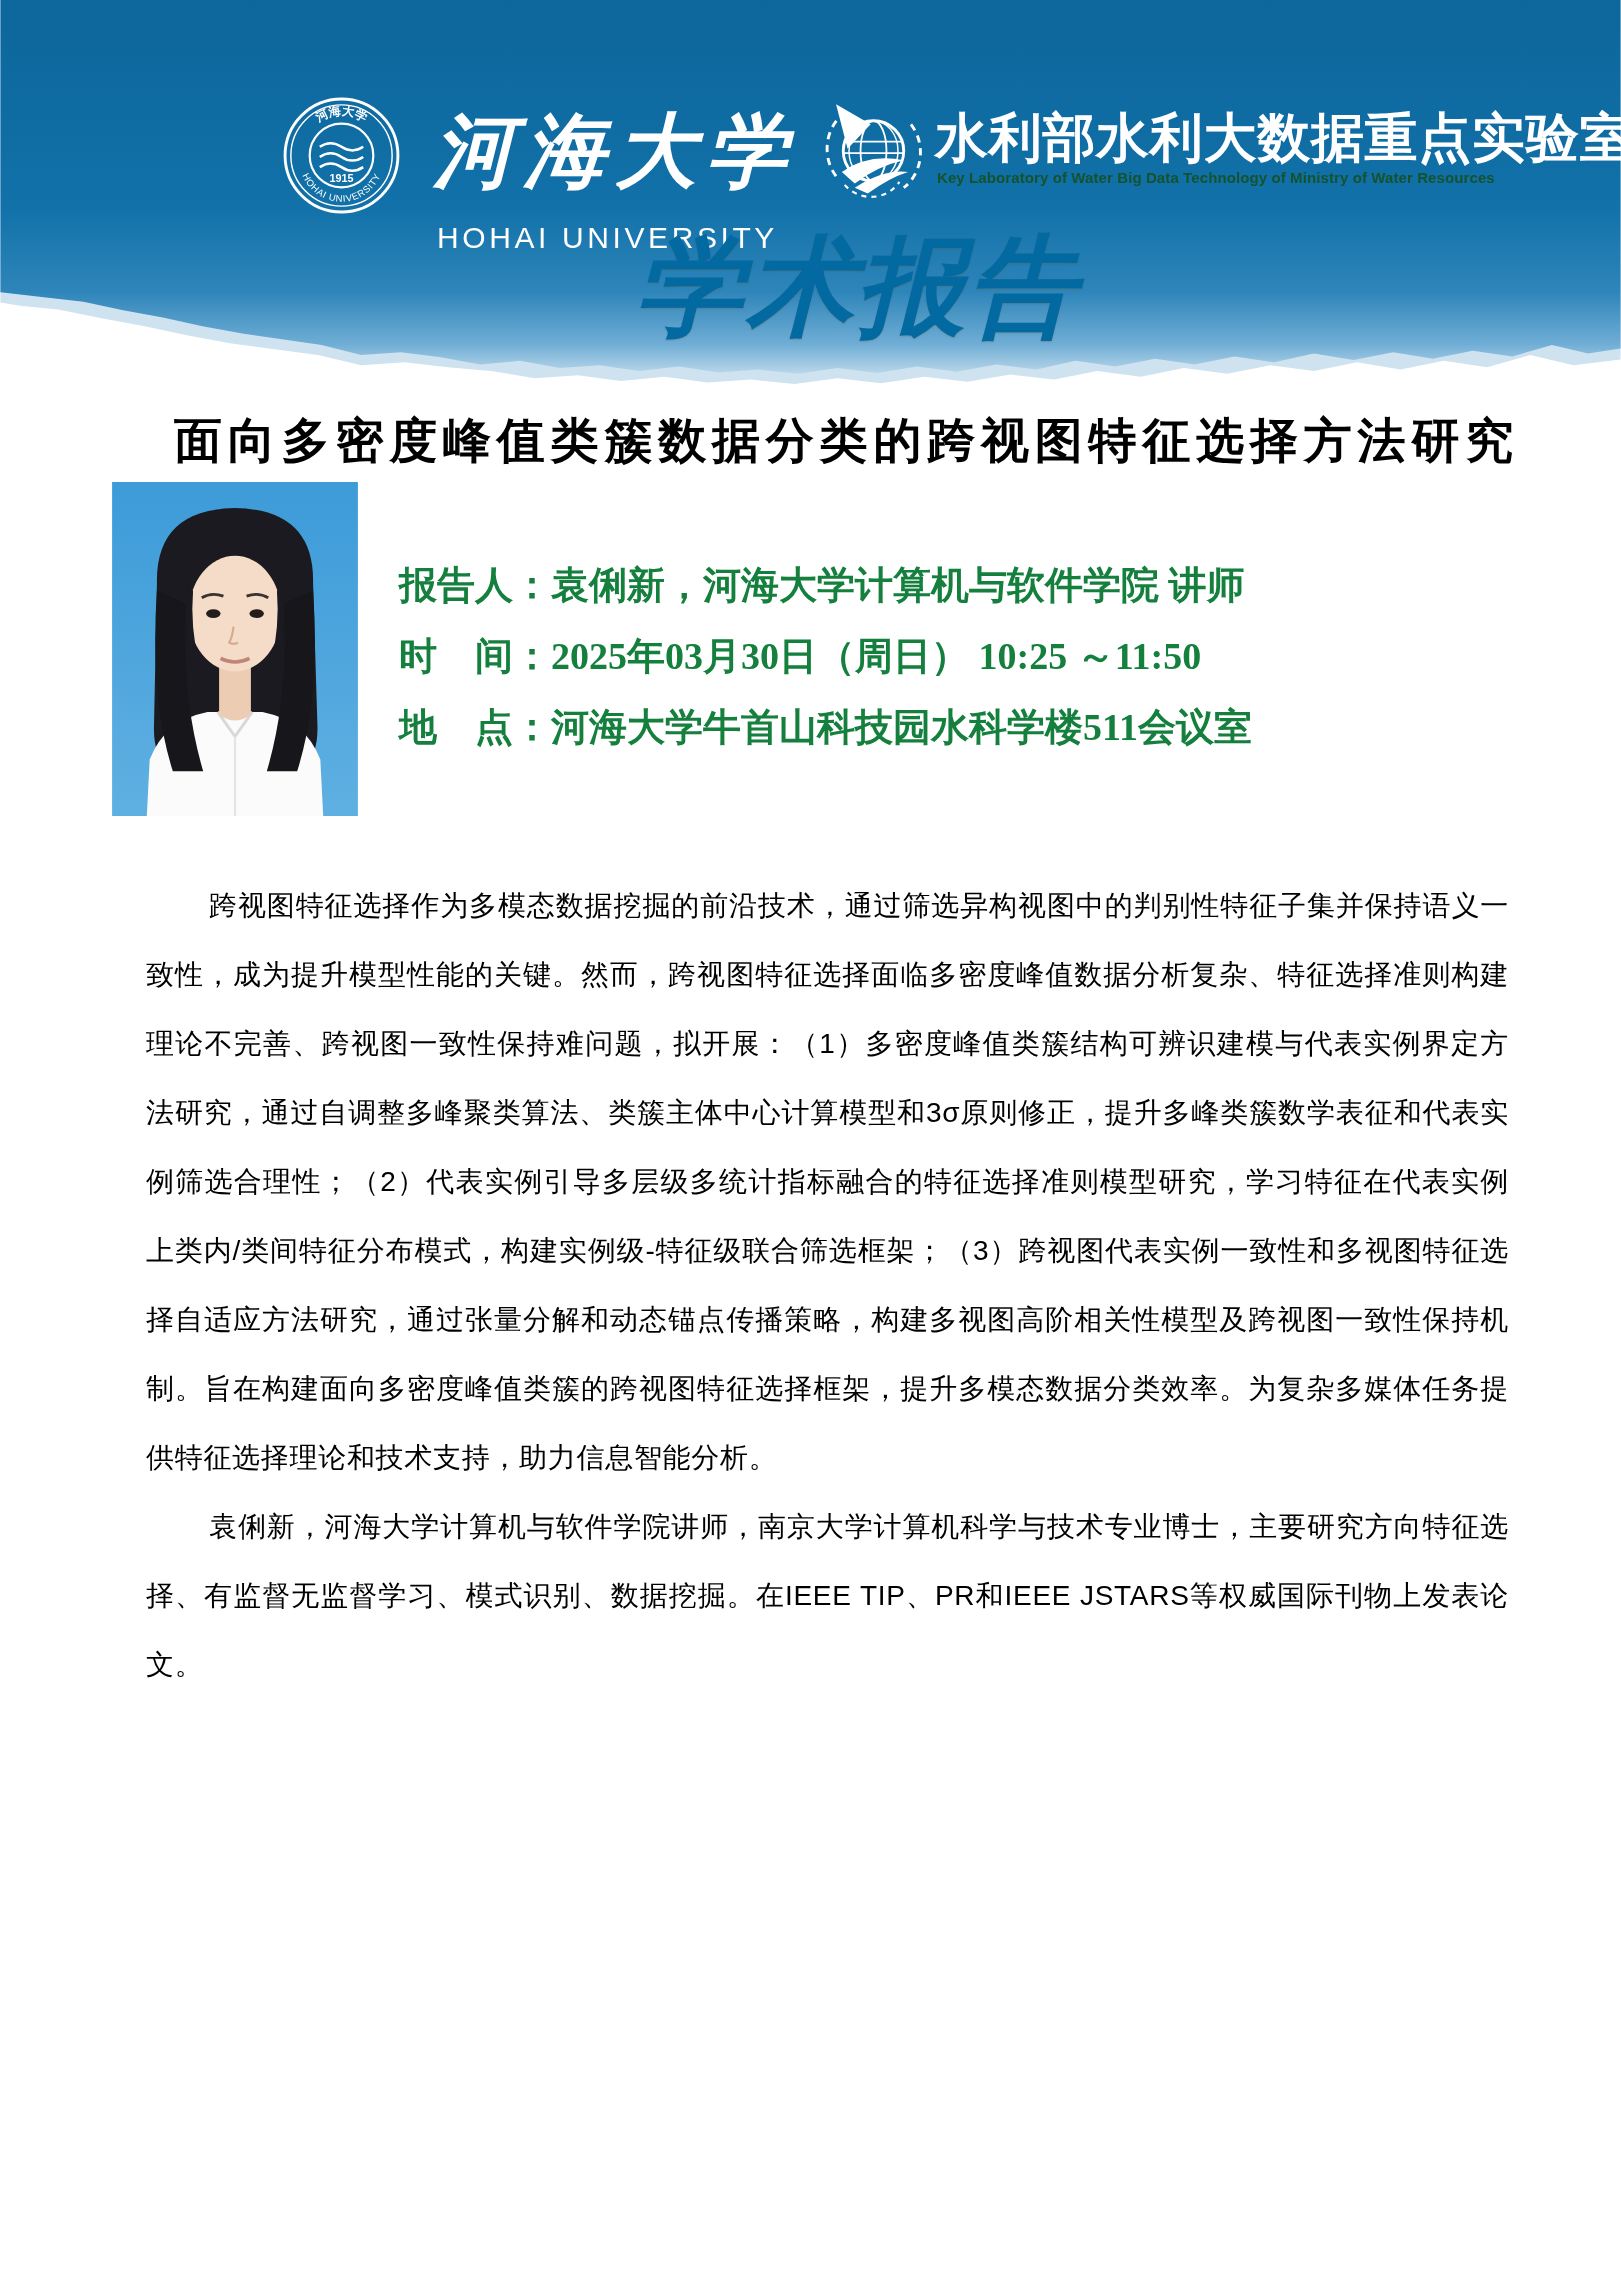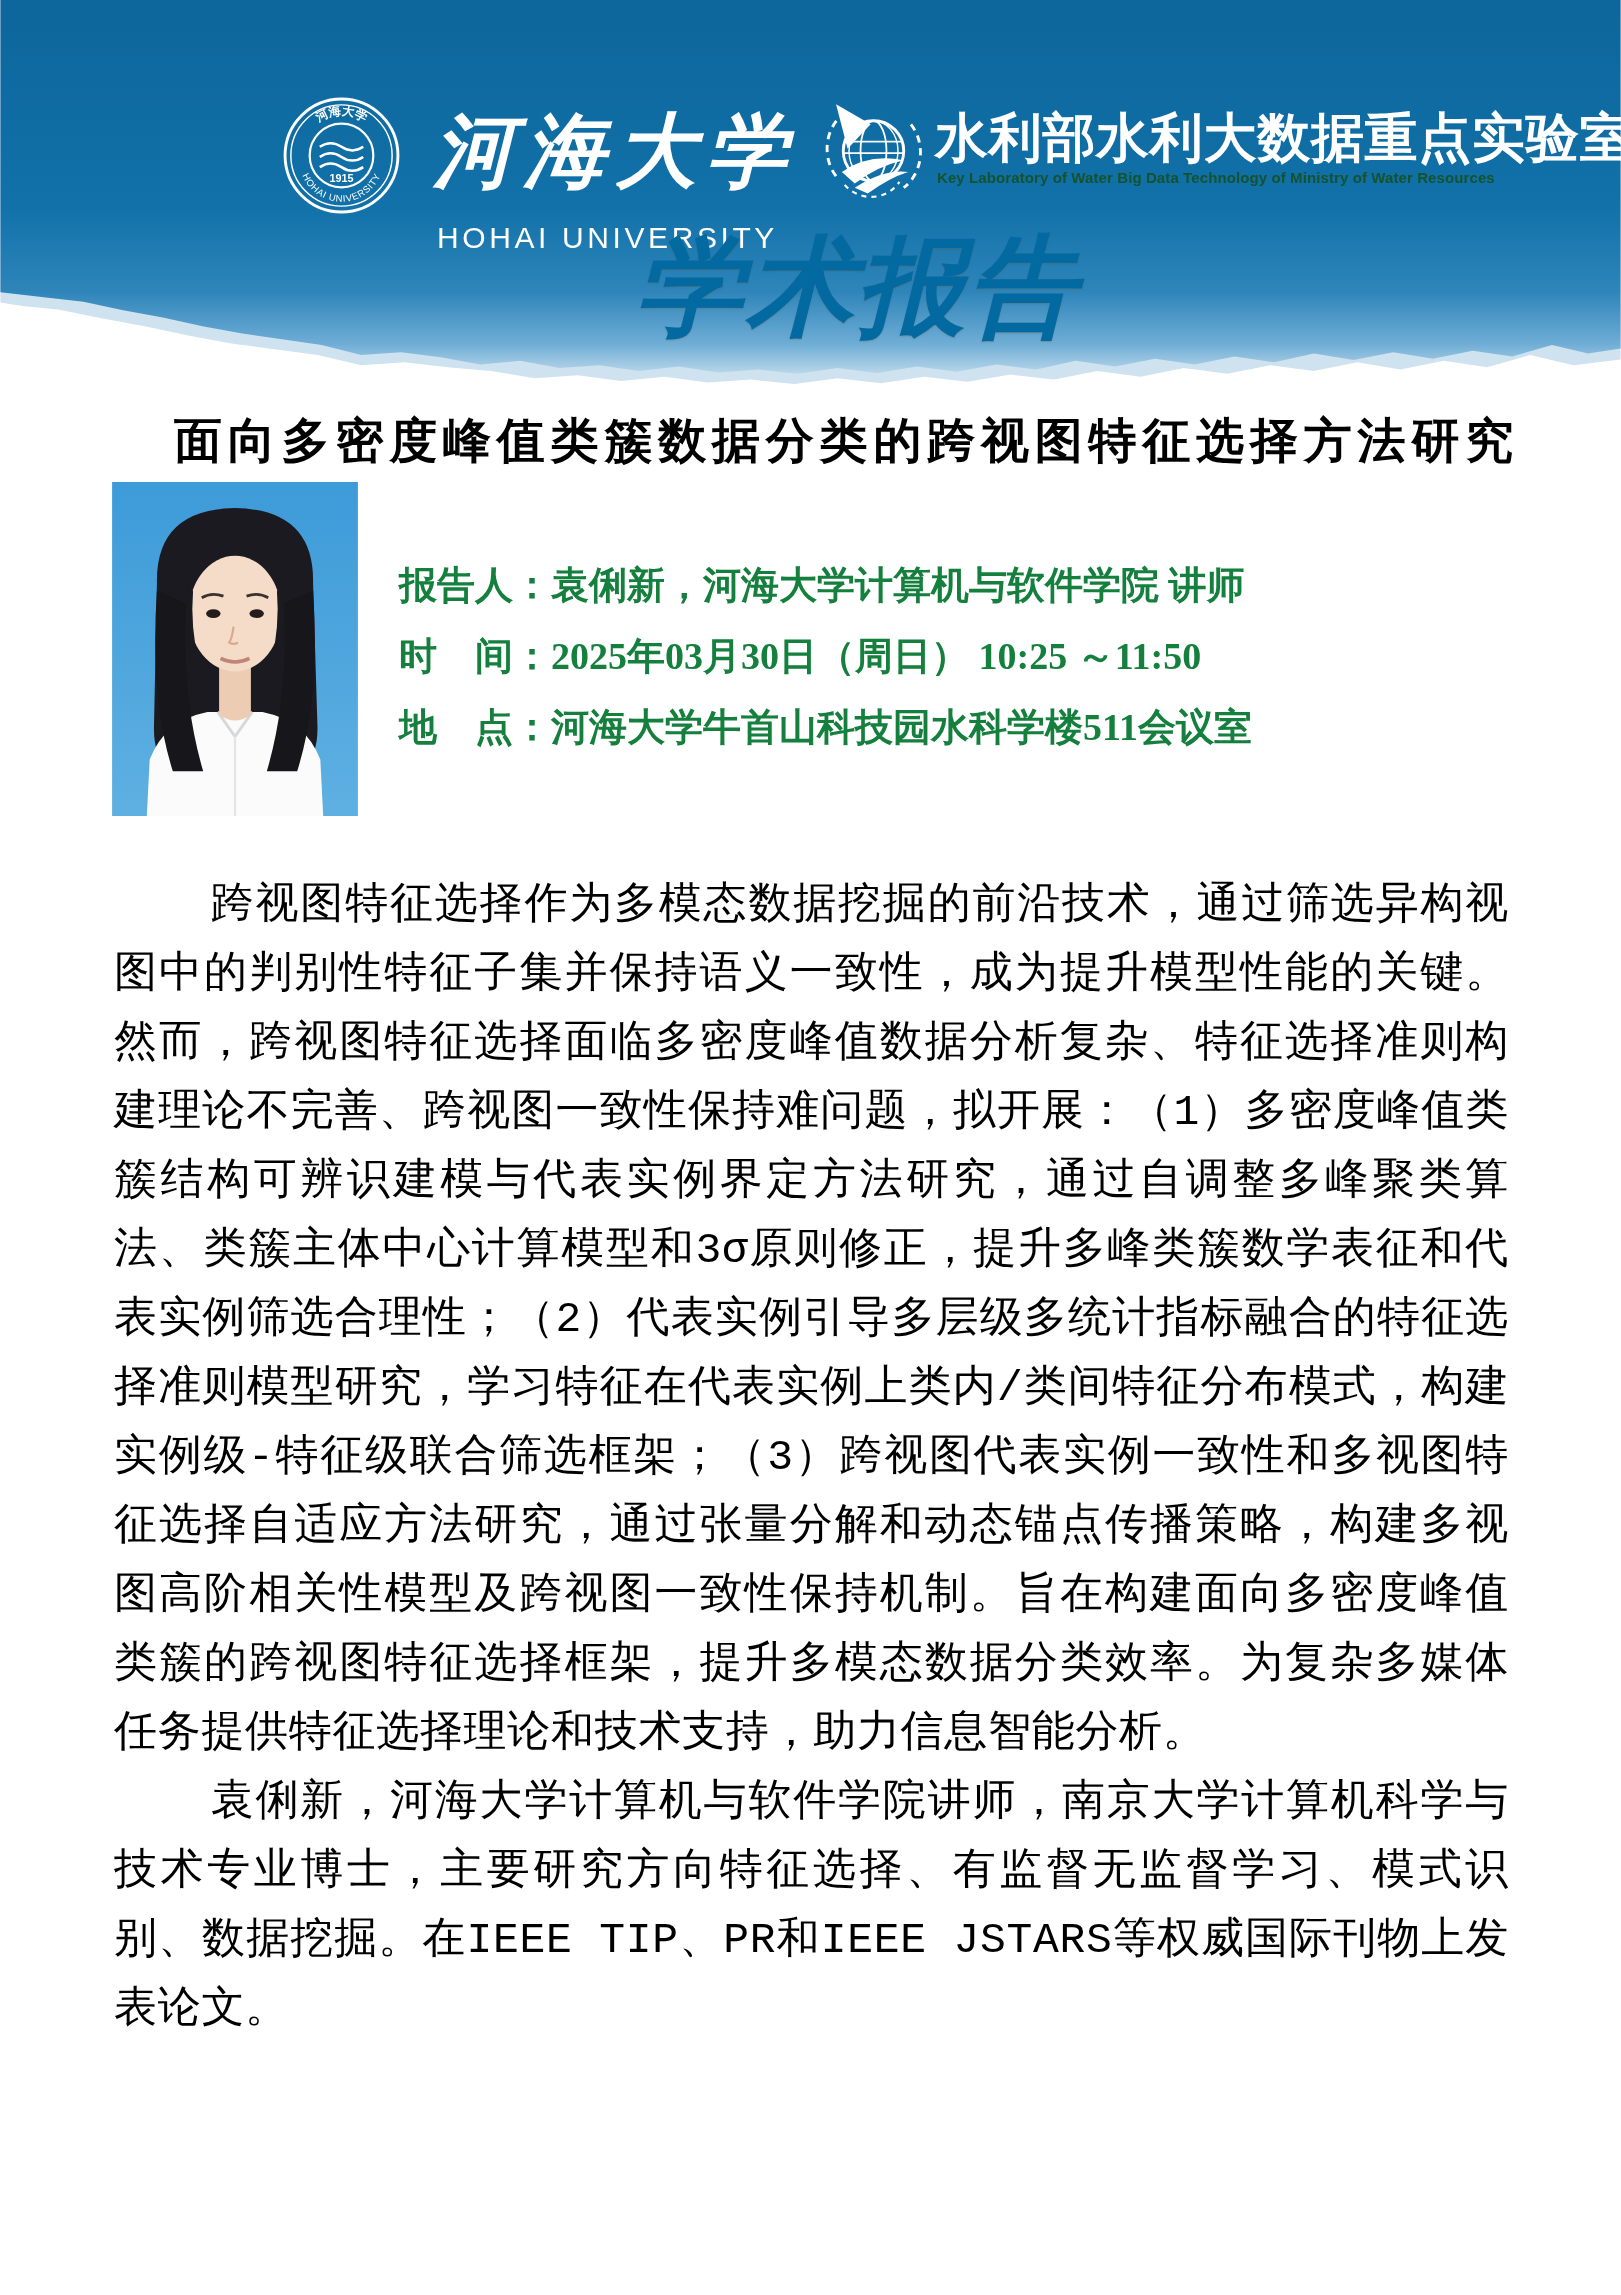--- a/index.html
+++ b/index.html
@@ -44,22 +44,22 @@
     font-size:48px; font-weight:bold; color:#000000; letter-spacing:5.8px; white-space:nowrap;margin-left:36px;
   }
   .photo { position:absolute; left:112px; top:482px; width:246px; height:334px; }
   .info { position:absolute; left:399px; top:550px; width:1126px; }
   .info-line { line-height:71px; font-size:38px; font-weight:bold; color:#15803d; white-space:nowrap; }
   .info-label { display:inline-block; }
   
   .main { position:absolute; left:114px; top:871px; width:1395px; color:#000000; }
   .section-heading { font-size:40px; font-weight:bold; line-height:72px; }
   .para {
-    font-size:43px; line-height:69px; text-align:justify; text-indent:2.25em;
-    letter-spacing:0.7px; font-family:Liberation Mono, monospace;
+    font-size:28px; line-height:69px; text-align:justify; text-indent:2.25em;
+    letter-spacing:0.7px; font-family:Liberation Sans, sans-serif;margin-left:32px;
   }
 </style>
 </head>
 <body>
 
 <div class="page">
 
   <div class="banner">
     <svg class="tear" width="1621" height="433" viewBox="0 0 2245 600">
       <defs>

